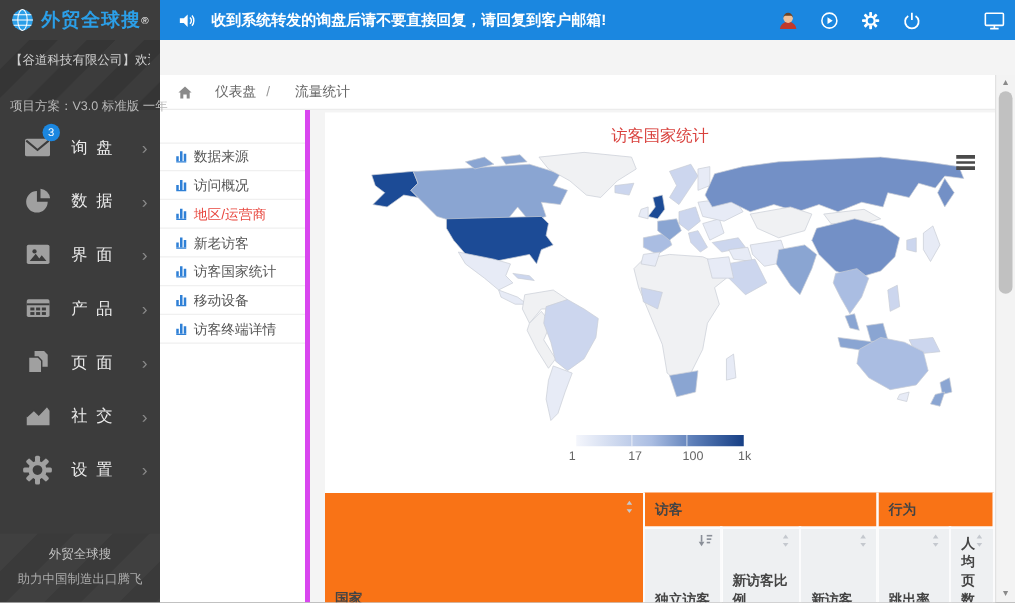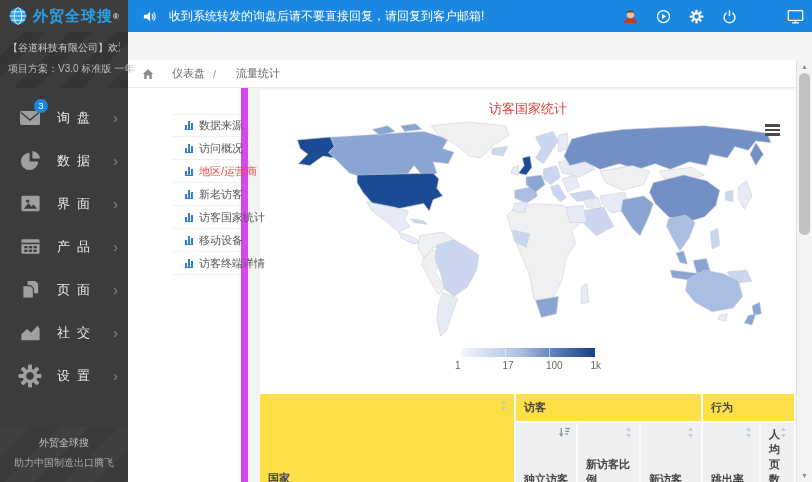--- a/index.html
+++ b/index.html
@@ -6,54 +6,54 @@
   html,body { background:#888; }
   body { font-family:"Liberation Sans","DejaVu Sans",sans-serif; }
   .app { position:relative; width:812px; height:482px; background:#f4f4f4; overflow:hidden; margin:0 auto; }
 
   
   .topbar { position:absolute; top:0; left:0; width:812px; height:32px; background:#1b87e0; display:flex; align-items:center; z-index:30; }
   .logo { width:128px; height:32px; background:#3d3d3d; display:flex; align-items:center; padding-left:8px; flex:0 0 auto; }
   .logo-text { color:#2b9fe8; font-size:15px; font-weight:bold; margin-left:5px; letter-spacing:1px; white-space:nowrap; }
   .logo sup { color:#fff; font-size:8px; }
   .notice-wrap { display:flex; align-items:center; margin-left:14px; flex:1 1 auto; min-width:0; }
-  .notice-text { color:#fff; font-size:12px; margin-left:12px; white-space:nowrap; overflow:hidden; }
+  .notice-text { color:#fff; font-size:12px; margin-left:12px; white-space:nowrap; overflow:hidden;font-weight:bold; }
   .top-icons { display:flex; align-items:center; gap:15px; padding-right:8px; flex:0 0 auto; }
   .tico { width:18px; height:18px; display:flex; align-items:center; justify-content:center; cursor:pointer; }
   .grid-ico { display:grid; grid-template-columns:repeat(3,3px); grid-template-rows:repeat(3,3px); gap:1.5px; }
   .grid-ico i { background:#fff; }
 
   
   .subbar { position:absolute; top:32px; left:128px; width:684px; height:28px; background:#edf1f5; border-bottom:1px solid #e3e7eb; display:flex; align-items:center; z-index:20; }
   .expand-btn { width:28px; height:28px; display:flex; align-items:center; justify-content:center; cursor:pointer; }
   .subbar-link { color:#1b87e0; font-size:11px; margin-left:8px; cursor:pointer; }
   .subbar-arrow { color:#9ab4cc; font-size:10px; margin-left:5px; }
 
   
   .crumb { position:absolute; top:60px; left:128px; width:668px; height:28px; background:#fff; border-bottom:1px solid #ececec; display:flex; align-items:center; padding-left:14px; z-index:10; }
   .crumb span { font-size:11px; color:#666; margin-left:18px; }
   .crumb .sep { color:#999; margin:0 2px 0 8px; }
 
   
   .sidebar { position:absolute; top:32px; left:0; width:128px; height:450px; background:#3c3c3c; z-index:25; }
   .side-head { height:56px; background:#353535; background-image:linear-gradient(135deg, rgba(255,255,255,.035) 25%, transparent 25%, transparent 50%, rgba(255,255,255,.035) 50%, rgba(255,255,255,.035) 75%, transparent 75%); background-size:46px 46px; padding:9px 8px 0 8px; }
   .side-head .l1 { font-size:10px; color:#cfcfcf; white-space:nowrap; overflow:hidden; }
-  .side-head .l2 { font-size:10px; color:#b9b9b9; margin-top:7px; white-space:nowrap; }
+  .side-head .l2 { font-size:10px; color:#b9b9b9; margin-top:23px; white-space:nowrap; }
   .side-menu { padding-top:8px; }
   .mitem { height:43px; display:flex; align-items:center; padding:0 10px 0 16px; cursor:pointer; }
   .mico { position:relative; width:28px; height:26px; display:flex; align-items:center; justify-content:center; flex:0 0 auto; }
   .badge { position:absolute; top:-6px; right:-4px; min-width:14px; height:14px; border-radius:8px; background:#1b87e0; color:#fff; font-size:9px; line-height:14px; text-align:center; padding:0 3px; }
   .mlabel { flex:1; color:#ececec; font-size:13px; margin-left:13px; letter-spacing:7px; white-space:nowrap; }
   .mchev { color:#8a8a8a; font-size:14px; line-height:1; }
   .side-foot { position:absolute; bottom:0; left:0; width:100%; padding:9px 0 12px 0; background:#3a3a3a; background-image:linear-gradient(135deg, rgba(255,255,255,.03) 25%, transparent 25%, transparent 50%, rgba(255,255,255,.03) 50%, rgba(255,255,255,.03) 75%, transparent 75%); background-size:60px 60px; text-align:center; }
   .side-foot .f1 { font-size:10px; color:#c2c2c2; }
   .side-foot .f2 { font-size:10px; color:#ababab; margin-top:6px; }
 
   
-  .submenu { position:absolute; top:88px; left:128px; width:120px; bottom:0; background:#fff; border-right:7px solid #d946ef; padding-top:26px; z-index:9;padding-left:44px; }
+  .submenu { position:absolute; top:88px; left:128px; width:120px; bottom:0; background:#fff; border-right:4px solid #d946ef; padding-top:26px; z-index:9; }
   .smitem { height:23px; display:flex; align-items:center; padding-left:13px; border-bottom:1px solid #f0f0f0; cursor:pointer; }
   .smitem:first-child { border-top:1px solid #f0f0f0; }
   .smlabel { font-size:11px; color:#555; margin-left:6px; white-space:nowrap; }
   .smitem.active .smlabel { color:#e8473f; }
   .bars-ico { display:flex; align-items:flex-end; gap:1px; height:9px; border-bottom:1.5px solid #2f80d6; padding-bottom:0; }
   .bars-ico i { width:2px; background:#2f80d6; display:block; }
 
   
   .main { position:absolute; top:88px; left:248px; width:548px; bottom:0; background:#f4f4f4; }
   .card { position:absolute; top:2px; left:12px; width:536px; bottom:0; background:#fff; }
@@ -65,21 +65,21 @@
   .map-wrap path { stroke:#c9ced6; stroke-width:0.6; }
   .legend { margin-top:4px; height:34px; }
   .legend-bar { width:134px; height:9px; margin:0 auto; background:linear-gradient(to right,#f4f6fc,#aabde2 45%,#5c7eb8 70%,#173f85); position:relative; }
   .legend-bar i { position:absolute; top:0; bottom:0; width:1px; background:rgba(255,255,255,.55); }
   .legend-ticks { width:150px; margin:3px auto 0; position:relative; height:12px; font-size:10px; color:#666; }
   .legend-ticks span { position:absolute; top:0; }
 
   
   table { border-collapse:collapse; width:536px; margin-top:12px; table-layout:fixed; }
   th, td { font-weight:normal; text-align:left; }
-  .ghead th { background:#fde047; font-size:11px; color:#444; font-weight:bold; padding:6px 8px; border-right:2px solid #fbfbfc; border-bottom:2px solid #fbfbfc; height:24px; }
+  .ghead th { background:#f97316; font-size:11px; color:#444; font-weight:bold; padding:6px 8px; border-right:2px solid #fbfbfc; border-bottom:2px solid #fbfbfc; height:24px; }
   .chead th { background:#eef0f2; font-size:11px; color:#444; font-weight:bold; padding:4px 8px 6px 8px; border-right:2px solid #fbfbfc; vertical-align:bottom; height:34px; position:relative; }
   th.country-th { vertical-align:bottom; position:relative; }
   .sort { position:absolute; top:4px; right:6px; }
   .ghead .sort { top:6px; }
 
   
   .vscroll { position:absolute; top:60px; right:0; width:16px; bottom:0; background:#f3f3f3; border-left:1px solid #e2e2e2; z-index:40; }
   .vscroll .arr { position:absolute; left:0; width:100%; text-align:center; font-size:7px; color:#8a8a8a; }
   .vscroll .up { top:3px; } .vscroll .down { bottom:3px; }
   .vthumb { position:absolute; top:13px; left:2px; width:11px; height:162px; background:#c1c1c1; border-radius:6px; cursor:pointer; }

